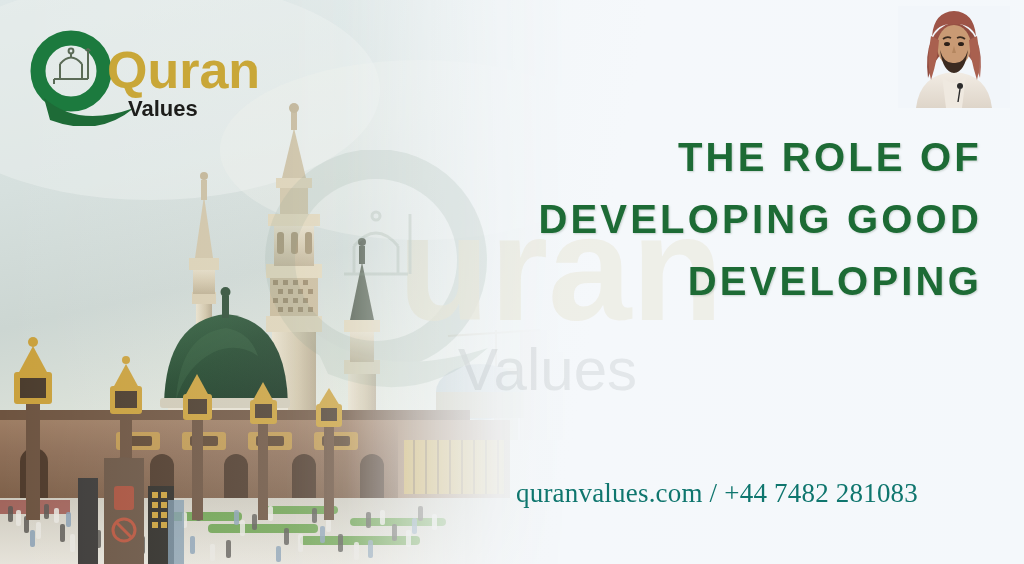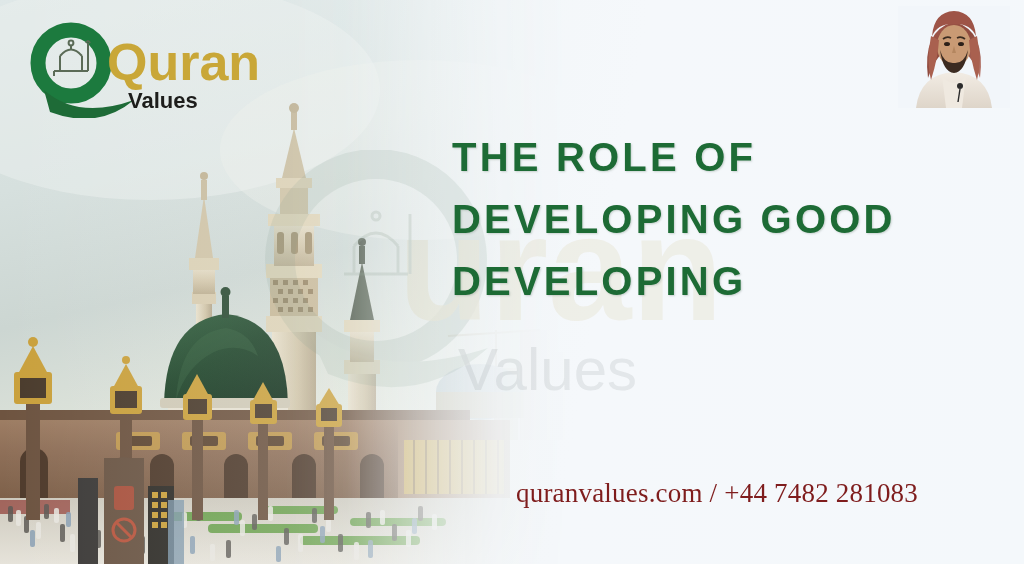--- a/index.html
+++ b/index.html
@@ -33,51 +33,51 @@
   .photo svg{display:block;width:100%;height:100%;}
 
   
   .watermark{
     position:absolute;left:258px;top:150px;width:470px;height:270px;
     opacity:.30;pointer-events:none;
   }
   .watermark svg{width:100%;height:100%;display:block;}
 
   
-  .logo{position:absolute;left:24px;top:18px;width:250px;height:100px;text-align:center;}
+  .logo{position:absolute;left:24px;top:26px;width:250px;height:100px;text-align:center;}
   .logo svg{width:100%;height:100%;display:block;}
 
   
   .portrait{
     position:absolute;right:14px;top:6px;width:112px;height:102px;
   }
   .portrait svg{width:100%;height:100%;display:block;}
 
   
   .headline{
     position:absolute;left:452px;top:126px;width:530px;
-    text-align:left;
+    text-align:right;
   }
   .headline .ln{
     display:block;
     color:#1d6b35;
     font-family:"Liberation Sans",sans-serif;
     font-weight:bold;
     font-size:40px;
     line-height:62px;
     letter-spacing:3.2px;
     white-space:nowrap;
     text-shadow:1px 1px 2px rgba(120,140,130,.35);
   }
 
   
   .contact{
     position:absolute;left:452px;top:478px;width:530px;
     text-align:center;
-    color:#7f1d1d;
+    color:#0f766e;
     font-family:"Liberation Serif",serif;
     font-size:27px;
     letter-spacing:.2px;
     white-space:nowrap;
   }
 </style>
 </head>
 <body>
 
 <div id="banner">

